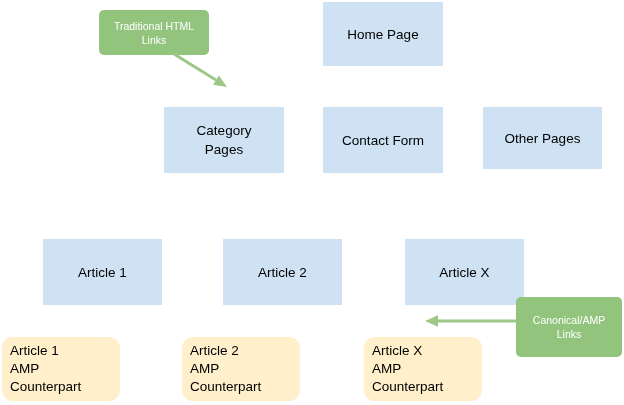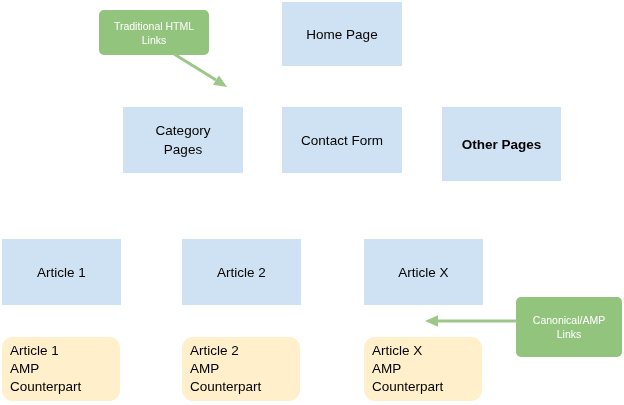--- a/index.html
+++ b/index.html
@@ -18,20 +18,21 @@
     position: absolute;
     background: var(--node_blue, #cfe2f3);
     color: var(--node_text, #000);
     display: flex;
     align-items: center;
     justify-content: center;
     text-align: center;
     font-size: 13.5px;
     line-height: 19px;
     white-space: pre-line;
+    margin-left: 41px;
   }
   .amp {
     position: absolute;
     background: var(--amp_yellow, #ffefca);
     color: var(--node_text, #000);
     border-radius: 11px;
     font-size: 13.5px;
     line-height: 18px;
     white-space: pre-line;
     text-align: left;
@@ -63,21 +64,21 @@
 </head>
 <body>
 
 <div class="canvas">
 
   <div class="node" style="left:282px; top:2px; width:120px; height:64px;">Home Page</div>
 
   <div class="node" style="left:123px; top:107px; width:120px; height:66px;">Category
 Pages</div>
   <div class="node" style="left:282px; top:107px; width:120px; height:66px;">Contact Form</div>
-  <div class="node" style="left:442px; top:107px; width:119px; height:74px;font-weight:bold;">Other Pages</div>
+  <div class="node" style="left:442px; top:107px; width:119px; height:62px;">Other Pages</div>
 
   <div class="node" style="left:2px; top:239px; width:119px; height:66px;">Article 1</div>
   <div class="node" style="left:182px; top:239px; width:119px; height:66px;">Article 2</div>
   <div class="node" style="left:364px; top:239px; width:119px; height:66px;">Article X</div>
 
   <div class="amp" style="left:2px; top:337px; width:118px; height:64px;">Article 1
 AMP
 Counterpart</div>
   <div class="amp" style="left:182px; top:337px; width:118px; height:64px;">Article 2
 AMP

